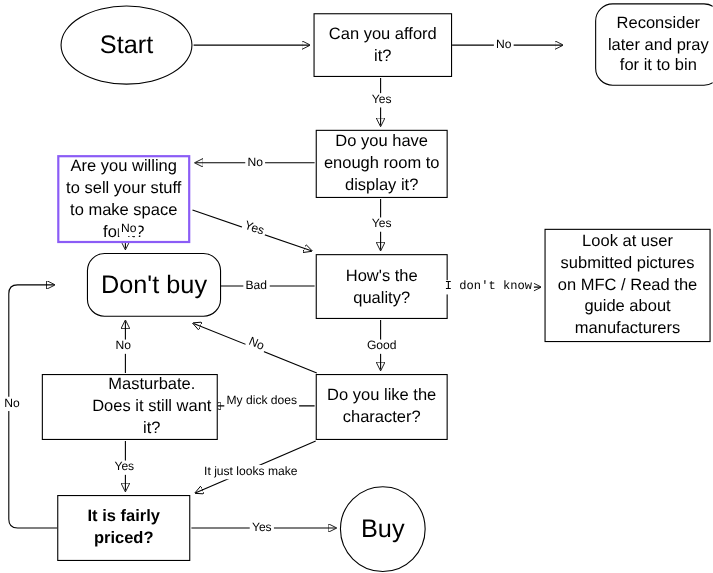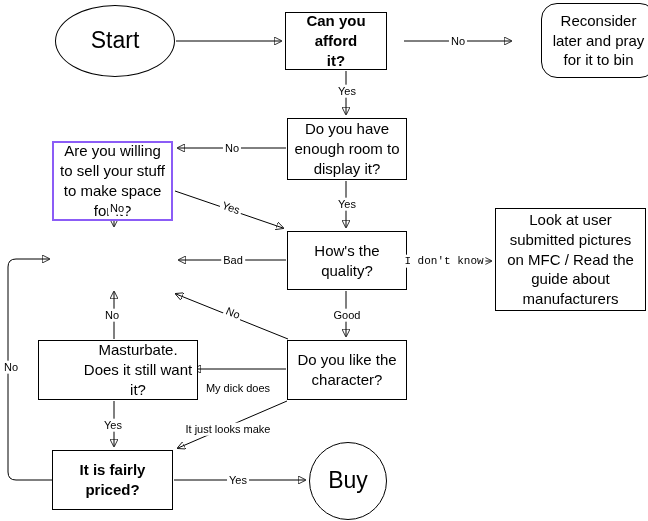--- a/index.html
+++ b/index.html
@@ -68,36 +68,37 @@
     <path d="M 286 369 L 194 369" marker-end="url(#arr)"></path>
     <path d="M 114 339 L 114 292" marker-end="url(#arr)"></path>
     <path d="M 114 401 L 114 446" marker-end="url(#arr)"></path>
     <path d="M 287 401 L 178 448" marker-end="url(#arr)"></path>
     <path d="M 174 480 L 305 480" marker-end="url(#arr)"></path>
     <path d="M 52 480 L 16 480 Q 8 480 8 472 L 8 267 Q 8 259 16 259 L 49 259" marker-end="url(#arr)"></path>
   </svg>
 
   <div class="node ellipse big" style="left:55px; top:5px; width:120px; height:72px;">Start</div>
 
-  <div class="node" style="left:285px; top:12px; width:102px; height:58px;font-weight:bold;">Can you afford
+  <div class="node" style="left:285px; top:12px; width:126px; height:58px;">Can you afford
 it?</div>
 
   <div class="node rounded" style="left:515px; top:3px; width:115px; height:75px;">Reconsider
 later and pray
 for it to bin</div>
 
   <div class="node highlighted" style="left:52px; top:110px; width:121px; height:80px;">Are you willing
 to sell your stuff
 to make space
 for it?</div>
 
   <div class="node" style="left:287px; top:118px; width:120px; height:62px;">Do you have
 enough room to
 display it?</div>
 
+  <div class="node rounded big" style="left:53px; top:230px; width:122px; height:58px;">Don't buy</div>
 
   <div class="node" style="left:287px; top:231px; width:120px; height:59px;">How's the
 quality?</div>
 
   <div class="node" style="left:495px; top:208px; width:151px; height:103px;">Look at user
 submitted pictures
 on MFC / Read the
 guide about
 manufacturers</div>
 
@@ -115,20 +116,20 @@
   <span class="edge-label" style="left:458px; top:41px;">No</span>
   <span class="edge-label" style="left:347px; top:91px;">Yes</span>
   <span class="edge-label" style="left:232px; top:148px;">No</span>
   <span class="edge-label" style="left:117px; top:208px;">No</span>
   <span class="edge-label rot19" style="left:231px; top:208px;">Yes</span>
   <span class="edge-label" style="left:347px; top:204px;">Yes</span>
   <span class="edge-label" style="left:233px; top:260px;">Bad</span>
   <span class="edge-label" style="left:444px; top:261px;font-family:Liberation Mono, monospace;">I don't know</span>
   <span class="edge-label" style="left:347px; top:315px;">Good</span>
   <span class="edge-label rot23" style="left:233px; top:313px;">No</span>
-  <span class="edge-label" style="left:238px; top:388px;">My dick does</span>
+  <span class="edge-label" style="left:238px; top:365px;">My dick does</span>
   <span class="edge-label" style="left:112px; top:315px;">No</span>
   <span class="edge-label" style="left:113px; top:425px;">Yes</span>
   <span class="edge-label" style="left:228px; top:429px;">It just looks make</span>
   <span class="edge-label" style="left:238px; top:480px;">Yes</span>
   <span class="edge-label" style="left:11px; top:367px;">No</span>
 
 </div>
 
 </body></html>

